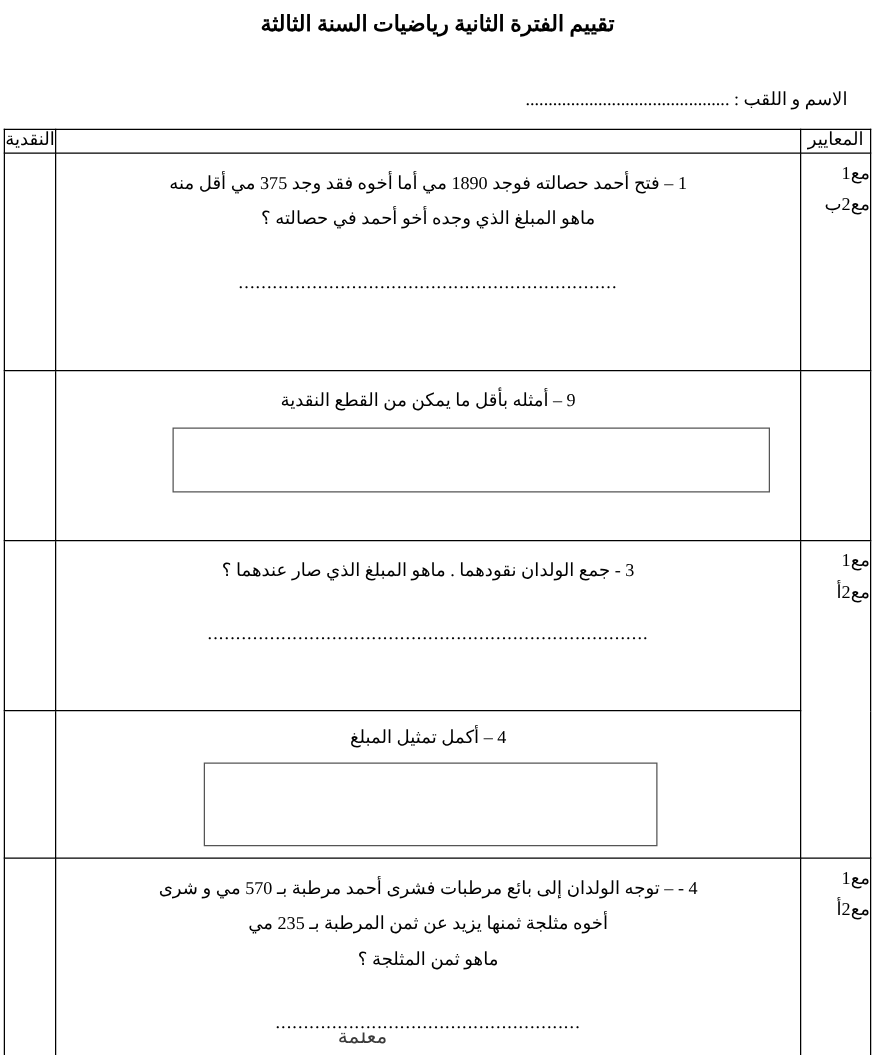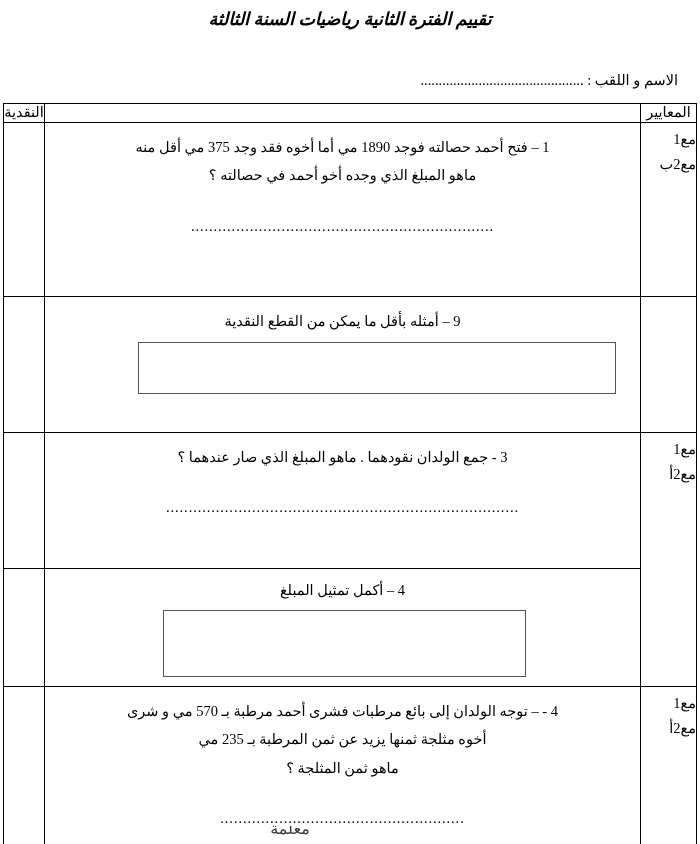--- a/index.html
+++ b/index.html
@@ -29,21 +29,20 @@
     position: absolute;
     top: 8px;
     left: 0;
     width: 700px;
     text-align: center;
     font-size: 17.5px;
     font-weight: bold;
     direction: rtl;
     letter-spacing: 0;
     line-height: 1.3;
-    font-style: italic;
   }
 
   .name-line {
     position: absolute;
     top: 72px;
     right: 22px;
     width: 640px;
     direction: rtl;
     text-align: right;
     font-size: 14.5px;

